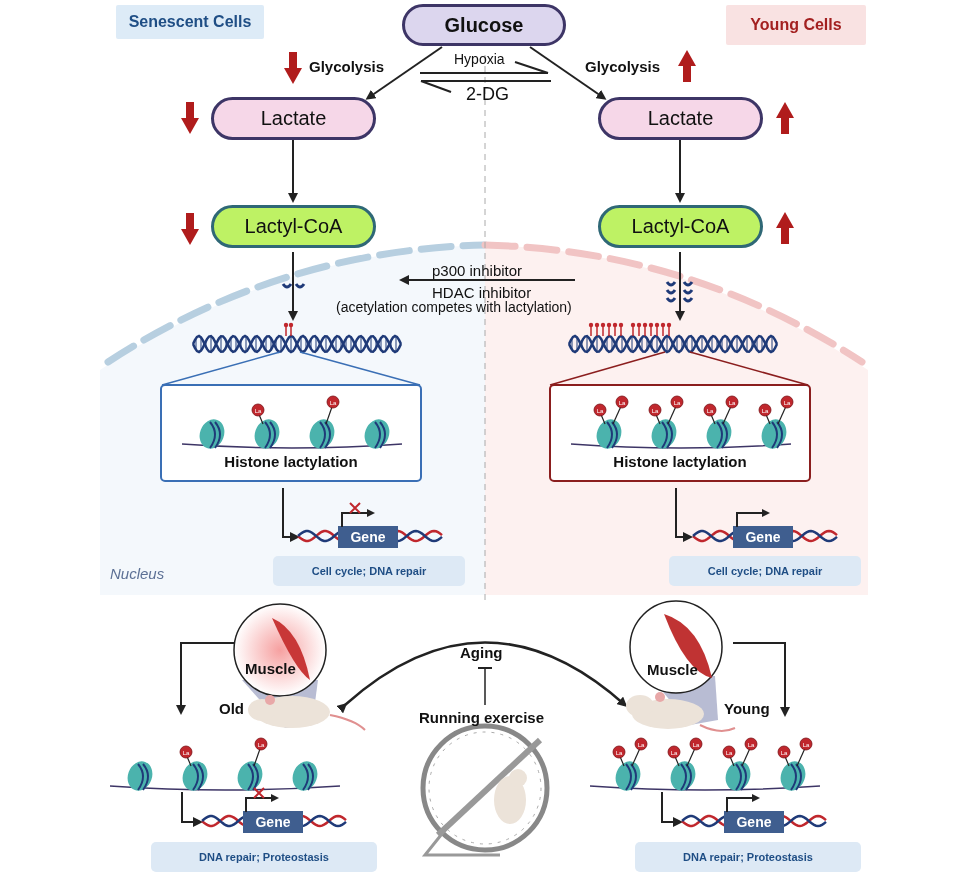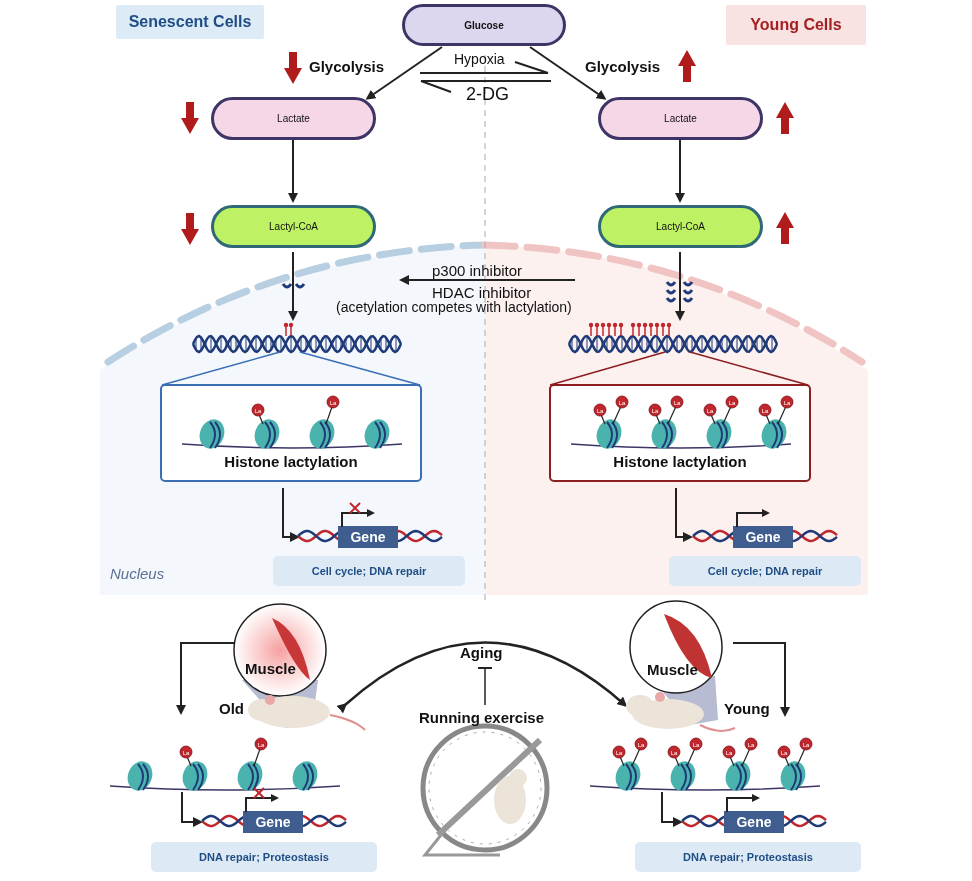--- a/index.html
+++ b/index.html
@@ -1,21 +1,21 @@
 <!DOCTYPE html>
 <html><head>
 <meta charset="utf-8">
 <style>
   html, body { margin: 0; padding: 0; background: #ffffff; }
   body { width: 972px; height: 881px; position: relative; overflow: hidden;
          font-family: "Liberation Sans", sans-serif; color: #111; }
   .abs { position: absolute; }
   .pill { position: absolute; border-radius: 22px; border: 3px solid #7f1d1d;
           display: flex; align-items: center; justify-content: center;
-          font-size: 10px; box-sizing: border-box; }
+          font-size: 20px; box-sizing: border-box; }
   .glucose { background: #dcd6ee; font-weight: bold; border-color: #3d3566; }
   .lactate { background: #f6d7e8; border-color: #3d3566; }
   .lcoa { background: #bef264; border-color: #2f6876; }
   .tag { position: absolute; border-radius: 2px; font-weight: bold; font-size: 16px;
          display: flex; align-items: center; justify-content: center; box-sizing: border-box; }
   .tag-blue { background: #ddebf7; color: #1f4e85; }
   .tag-red { background: #f9e2e2; color: #a32020; }
   .outcome { position: absolute; background: #dde9f5; color: #1f4e85; border-radius: 5px;
              font-weight: bold; font-size: 11px; display: flex; align-items: center;
              justify-content: center; box-sizing: border-box; }

